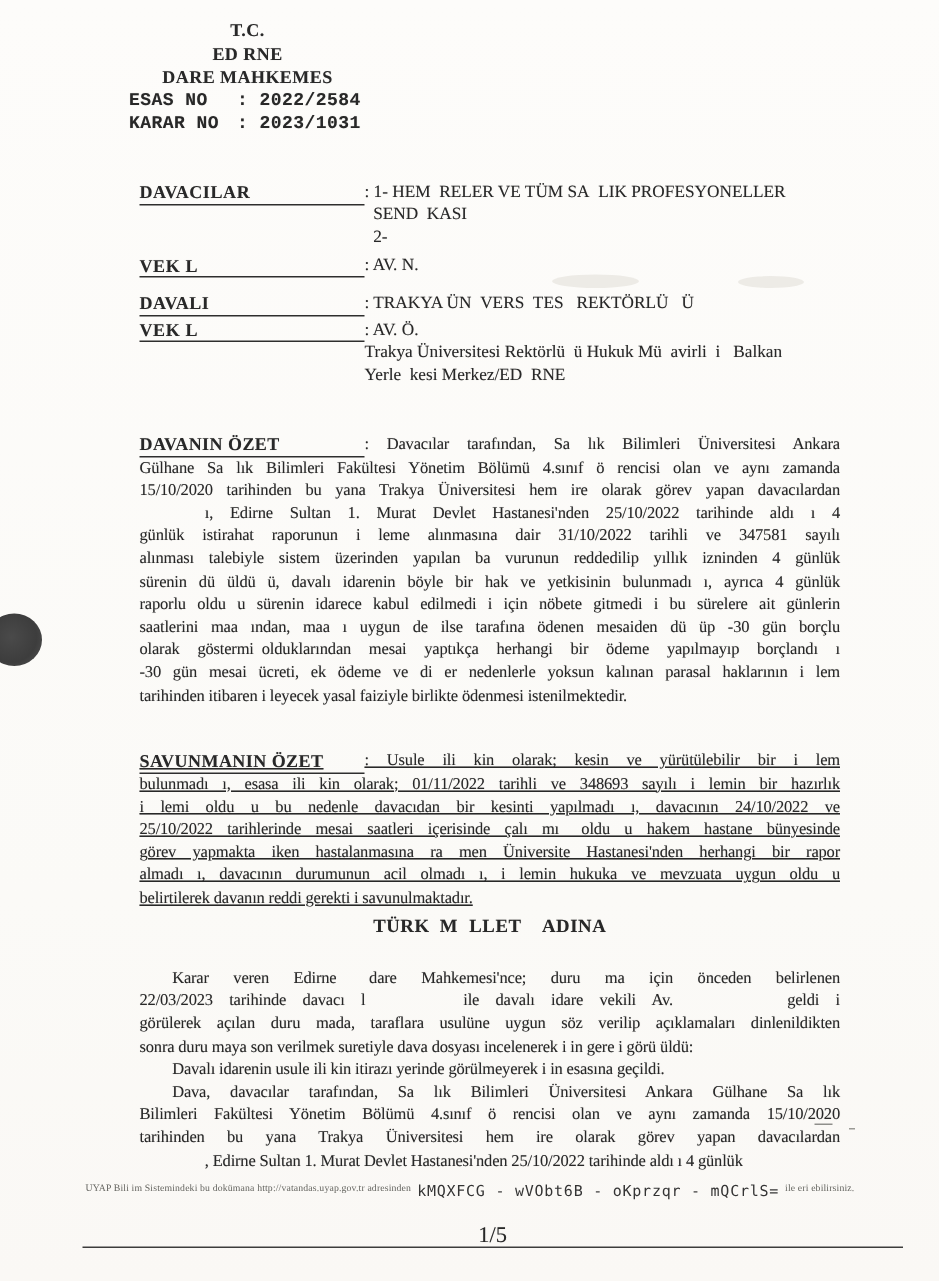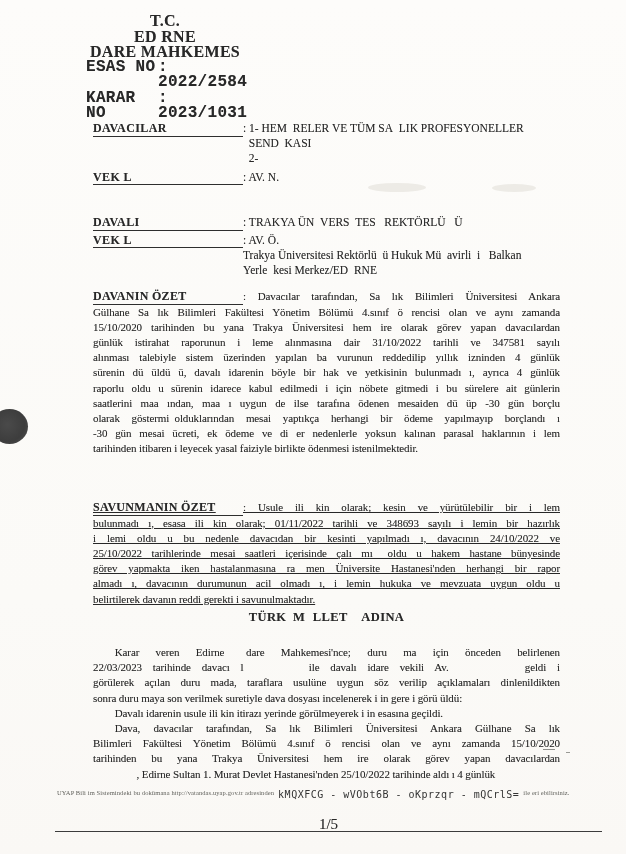--- a/index.html
+++ b/index.html
@@ -9,31 +9,31 @@
     margin:0 auto;
     background:linear-gradient(180deg,#fdfcfa 0%,#fbfaf7 70%,#faf8f5 100%);
     overflow:hidden;
     font-family:"Liberation Serif", serif;
     color:#282828;
     text-shadow:0 0 0.5px rgba(45,45,45,0.35);
   }
   .abs{position:absolute;}
 
   
-  .court-header{top:13px;left:86px;width:158px;font-weight:bold;font-size:16px;line-height:15.5px;letter-spacing:0.3px;}
+  .court-header{top:13px;left:86px;width:158px;font-weight:bold;font-size:12px;line-height:15.5px;letter-spacing:0.3px;}
   .hc{text-align:center;}
   .hrow{display:flex;font-family:Liberation Mono, monospace;}
   .hrow .hl{flex:0 0 72px;}
 
   
   .parties{top:121px;left:93px;width:470px;font-size:11.5px;line-height:15.2px;}
   .prow{display:flex;align-items:flex-start;}
   .plabel{flex:0 0 150px;font-weight:bold;font-size:12px;letter-spacing:0.4px;height:14.5px;border-bottom:1.5px solid #2e2e2e;}
   .pval{flex:1;}
-  .mt3{margin-top:3px;} .mt18{margin-top:30px;} .mt2{margin-top:2px;}
+  .mt3{margin-top:3px;} .mt18{margin-top:10px;} .mt2{margin-top:2px;}
 
   
   .textblock{left:93px;width:467px;font-size:11px;line-height:15.2px;letter-spacing:-0.12px;}
   .para-first{display:flex;align-items:flex-end;}
   .sec-label{flex:0 0 150px;font-weight:bold;font-size:12px;letter-spacing:0.3px;height:14.5px;border-bottom:1.5px solid #2e2e2e;}
   .frest{flex:1;display:block;text-align:justify;text-align-last:justify;}
   .just .jline{text-align:justify;text-align-last:justify;}
   .just .jline.jlast{text-align-last:left;}
   .davanin{top:289px;}
   .savunmanin{top:500px;text-decoration:underline;}
@@ -104,20 +104,21 @@
   </div>
 
   <div class="abs textblock davanin just">
     <div class="para-first">
       <span class="sec-label">DAVANIN ÖZET</span>
       <span class="frest">: Davacılar tarafından, Sa lık Bilimleri Üniversitesi Ankara</span>
     </div>
     <div>
         <div class="jline">Gülhane Sa lık Bilimleri Fakültesi Yönetim Bölümü 4.sınıf ö rencisi olan ve aynı zamanda</div>
         <div class="jline">15/10/2020 tarihinden bu yana Trakya Üniversitesi hem ire olarak görev yapan davacılardan</div>
+        <div class="jline">    ı, Edirne Sultan 1. Murat Devlet Hastanesi'nden 25/10/2022 tarihinde aldı ı 4</div>
         <div class="jline">günlük istirahat raporunun i leme alınmasına dair 31/10/2022 tarihli ve 347581 sayılı</div>
         <div class="jline">alınması talebiyle sistem üzerinden yapılan ba vurunun reddedilip yıllık izninden 4 günlük</div>
         <div class="jline">sürenin dü üldü ü, davalı idarenin böyle bir hak ve yetkisinin bulunmadı ı, ayrıca 4 günlük</div>
         <div class="jline">raporlu oldu u sürenin idarece kabul edilmedi i için nöbete gitmedi i bu sürelere ait günlerin</div>
         <div class="jline">saatlerini maa ından, maa ı uygun de ilse tarafına ödenen mesaiden dü üp -30 gün borçlu</div>
         <div class="jline">olarak göstermi olduklarından mesai yaptıkça herhangi bir ödeme yapılmayıp borçlandı ı</div>
         <div class="jline">-30 gün mesai ücreti, ek ödeme ve di er nedenlerle yoksun kalınan parasal haklarının i lem</div>
         <div class="jline jlast">tarihinden itibaren i leyecek yasal faiziyle birlikte ödenmesi istenilmektedir.</div>
       </div>
   </div>

